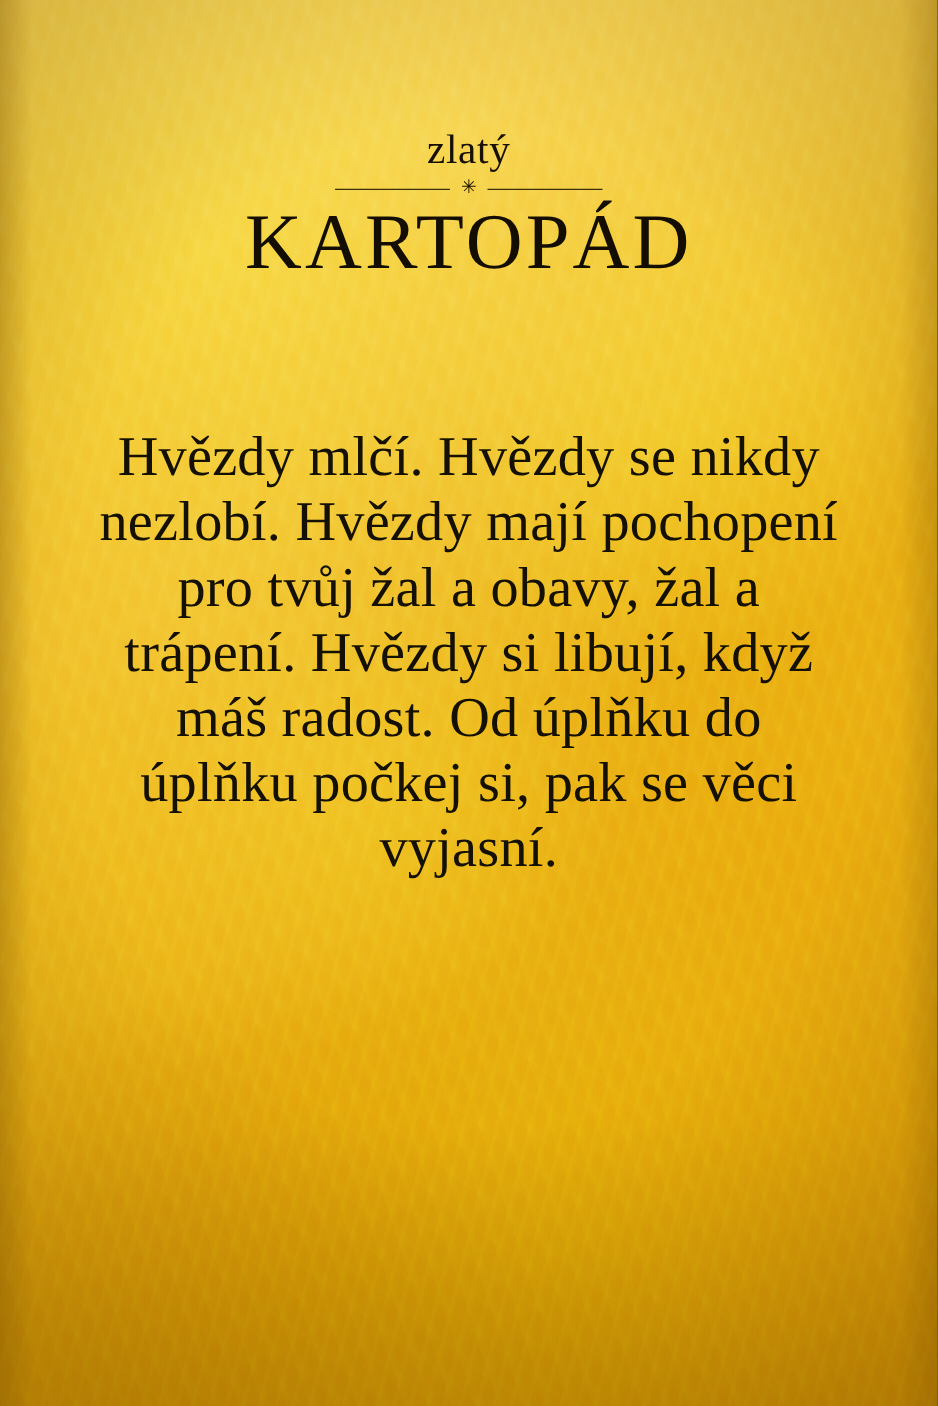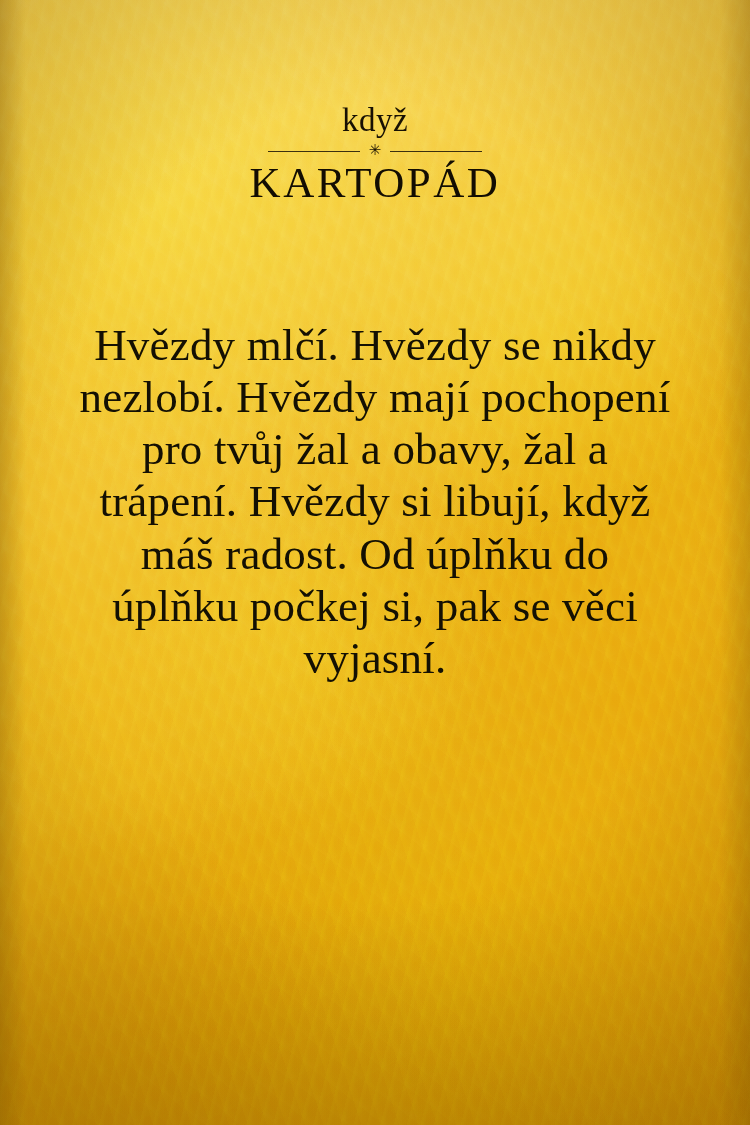--- a/index.html
+++ b/index.html
@@ -138,21 +138,21 @@
   }
   .star {
     font-size: 15px;
     line-height: 1;
     margin: 0 9px;
     color: #1b1304;
     transform: translateY(-1px);
   }
   .brand-main {
     font-family: "Liberation Serif", "DejaVu Serif", serif;
-    font-size: 43px;
+    font-size: 63px;
     letter-spacing: 2.5px;
     line-height: 1.02;
     color: #130d02;
     margin-top: 2px;
   }
 
   .quote {
     margin-top: 114px;
     width: 600px;
     text-align: center;
@@ -173,21 +173,21 @@
   <div class="bg-crinkle"></div>
   <div class="bg-blotch"></div>
   <div class="bg-vignette"></div>
   <div class="bg-edge-left"></div>
   <div class="bg-edge-right"></div>
 
   <div class="content">
 
     <div class="brand">
       <div class="brand-top-wrap">
-        <span class="brand-script">když</span>
+        <span class="brand-script">zlatý</span>
       </div>
 
       <div class="brand-rule-row">
         <span class="rule"></span>
         <span class="star">✳</span>
         <span class="rule"></span>
       </div>
 
       <div class="brand-main">KARTOPÁD</div>
     </div>

